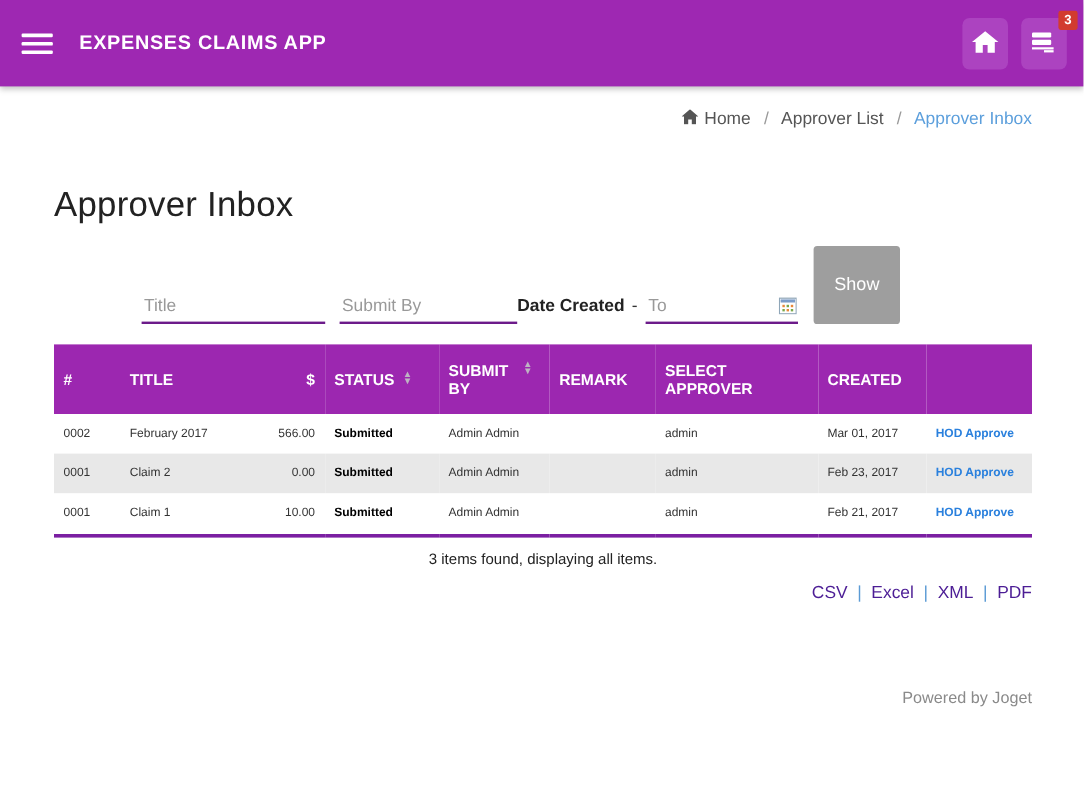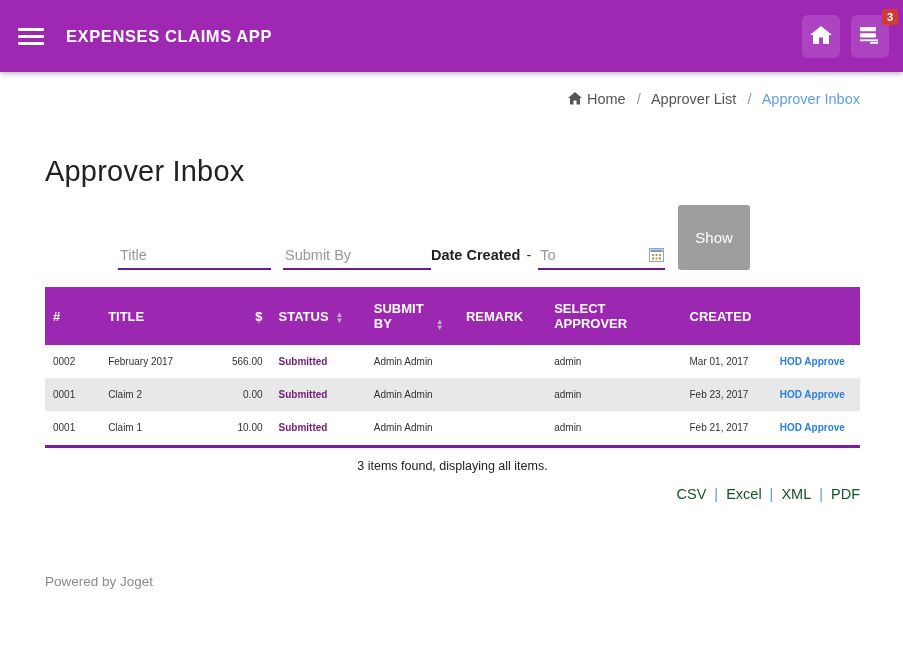--- a/index.html
+++ b/index.html
@@ -44,37 +44,37 @@
   .cal-btn { border: none; background: none; padding: 0 1px 3px 0; cursor: pointer; line-height: 0; }
   .range-dash { padding: 0 5px 7px 6px; color: #333; font-size: 14.5px; }
   .show-btn { margin-left: 13px; background: #9e9e9e; border: none; color: #fff;
     font-size: 15px; font-family: inherit; padding: 24px 17px; border-radius: 3px; cursor: pointer; }
 
   
   table { width: 100%; border-collapse: collapse; margin-top: 17px; border-bottom: 3px solid #7b1fa2; }
   thead th { background: #9c27b0; color: #fff; font-size: 13px; text-align: left;
     padding: 9px 8px; height: 58px; vertical-align: middle; }
   th.num-col, td.num-col { text-align: right; }
-  .th-flex { display: flex; align-items: flex-end; }
+  .th-flex { display: flex; align-items: flex-start; }
   .th-label { display: inline-block; }
   .th-label.w-submit { max-width: 55px; }
   .th-label.w-approver { max-width: 92px; }
   .sort { display: inline-flex; flex-direction: column; margin-left: 7px; color: #bdb3c2;
     font-size: 8px; line-height: 6px; cursor: pointer; }
   tbody td { font-size: 10px; color: #333; padding: 11px 8px; vertical-align: top; line-height: 1.12; }
   tbody tr.alt { background: #e8e8e8; }
-  .status { color: #701a75; font-weight: bold; }
+  .status { color: #000000; font-weight: bold; }
   .action-link { color: #2a80dd; font-weight: bold; text-decoration: none; display: inline-block; }
 
   
   .summary { text-align: center; font-size: 12.5px; color: #222; margin-top: 11px; }
   .exports { text-align: right; font-size: 14.5px; margin-top: 13px; }
-  .exports a { color: #14532d; text-decoration: none; }
+  .exports a { color: #4c1d95; text-decoration: none; }
   .exports .pipe { color: #5b9bd5; margin: 0 8px; }
-  .powered { text-align: left; color: #8a8a8a; font-size: 13.5px; margin-top: 72px; }
+  .powered { text-align: right; color: #8a8a8a; font-size: 13.5px; margin-top: 72px; }
 </style>
 </head>
 <body>
 
 <header class="appbar">
   <div class="hamburger">
       <span></span>
       <span></span>
       <span></span>
     </div>

